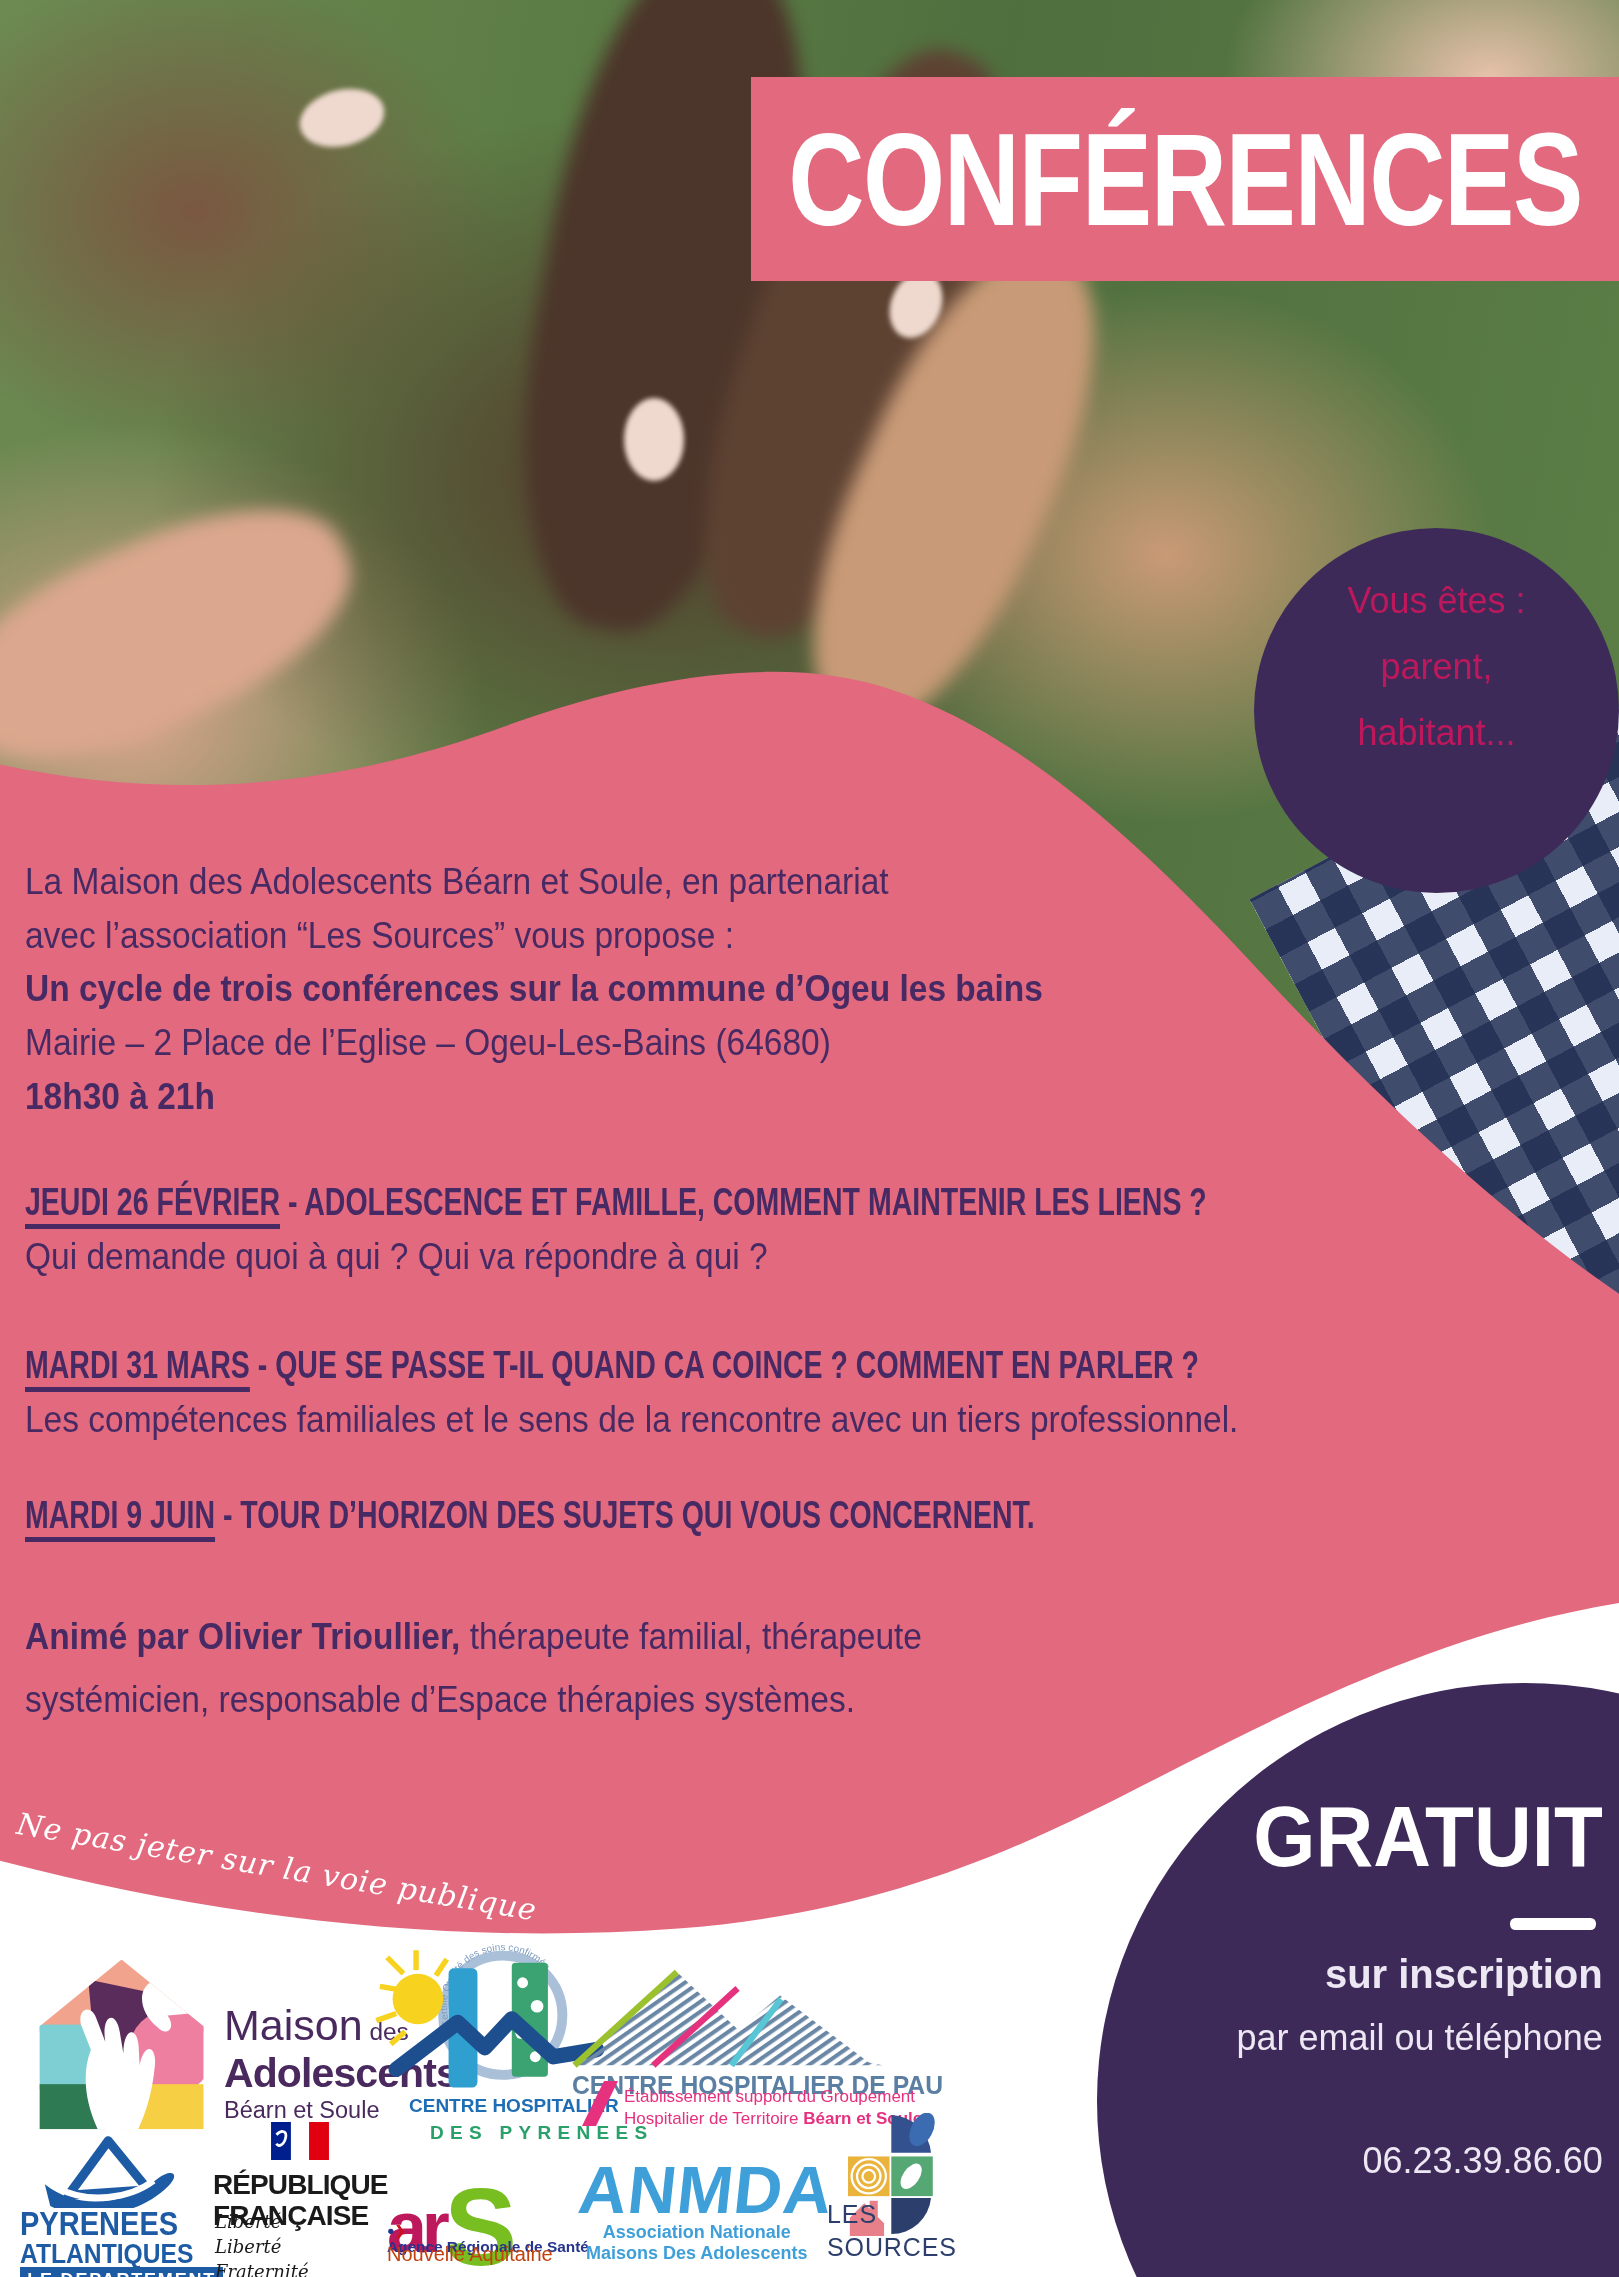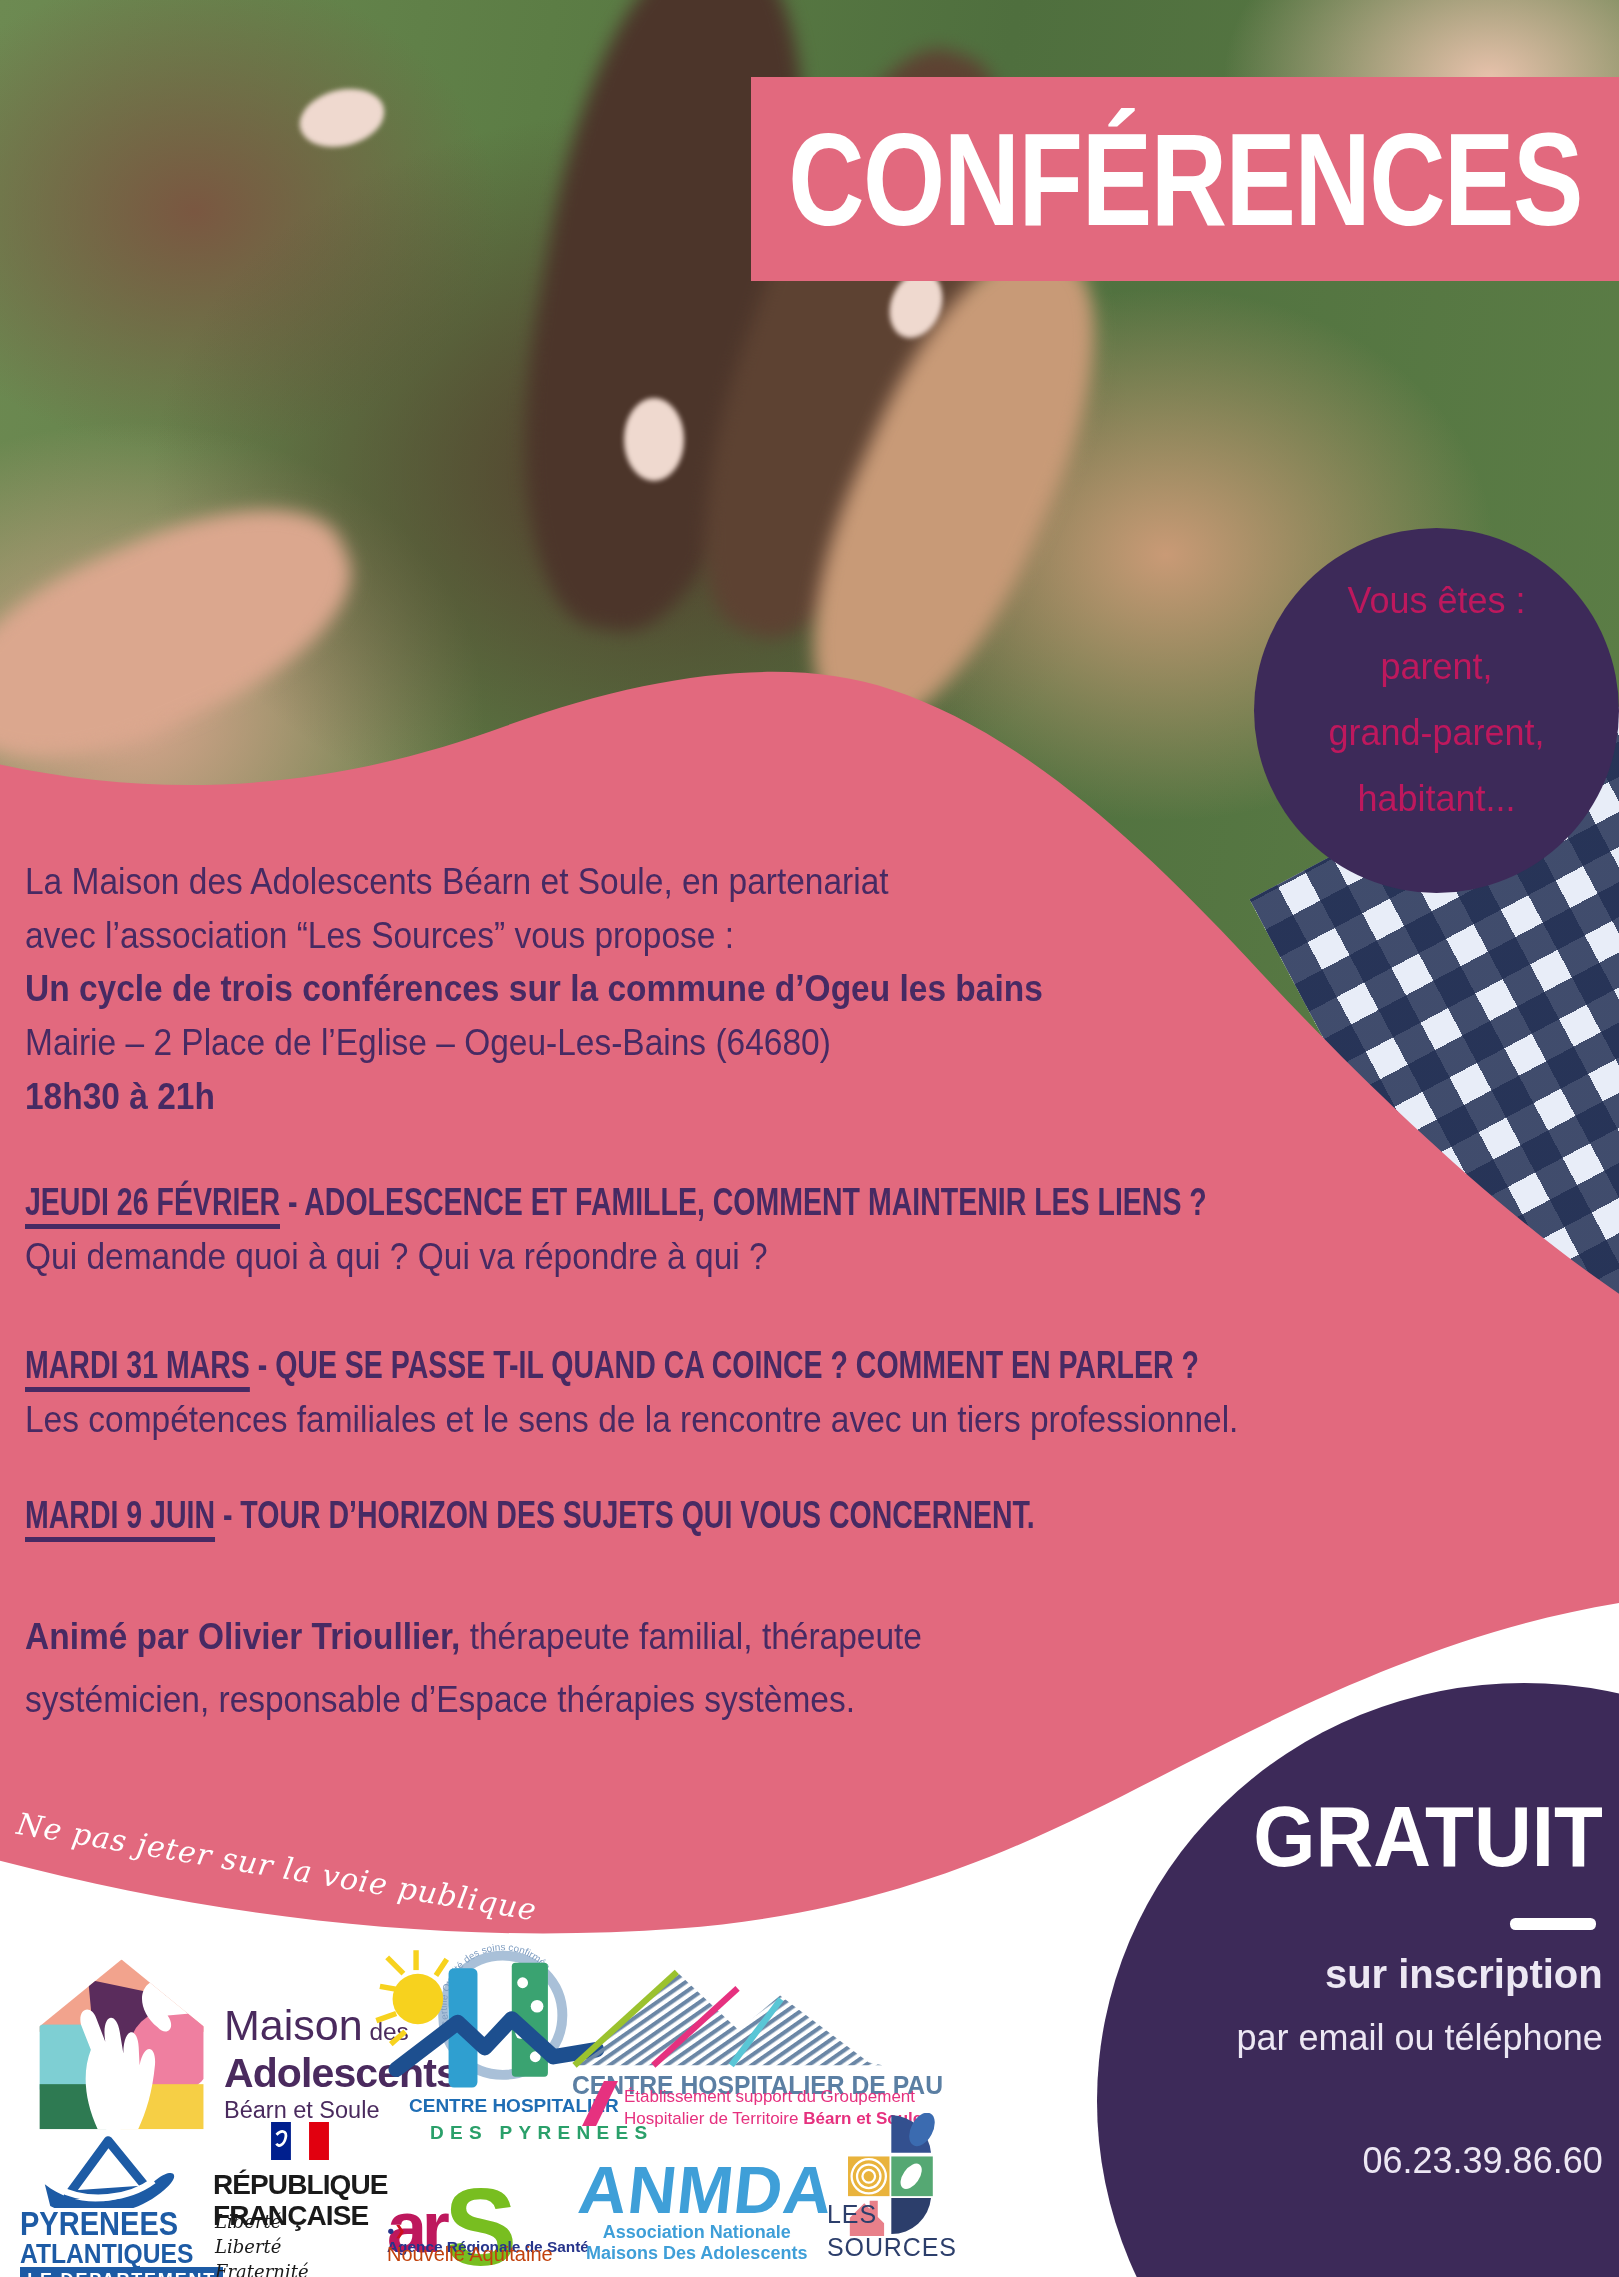--- a/index.html
+++ b/index.html
@@ -110,21 +110,20 @@
     <path fill="#e2697e" d="M0,845 C200,888 380,868 560,802 C730,740 880,726 985,762
       C1120,806 1250,920 1380,1060 C1500,1190 1650,1335 1790,1430
       L1790,1772 C1620,1800 1470,1868 1310,1950 C1150,2032 1000,2112 750,2132
       C500,2150 250,2122 0,2057 Z"></path>
   </svg>
 
   <div class="abs bubble"></div>
   <div class="abs bubble-text">
     <div>Vous êtes :</div>
     <div>parent,</div>
-    <div>grand-parent,</div>
     <div>habitant...</div>
   </div>
 
   <div class="abs banner">
     <div class="banner-title">CONFÉRENCES</div>
   </div>
 
   <div class="abs t" style="left:25px;top:861px;">La Maison des Adolescents Béarn et Soule, en partenariat</div>
   <div class="abs t" style="left:25px;top:915px;">avec l’association “Les Sources” vous propose :</div>
   <div class="abs t b" style="left:25px;top:968px;">Un cycle de trois conférences sur la commune d’Ogeu les bains</div>

